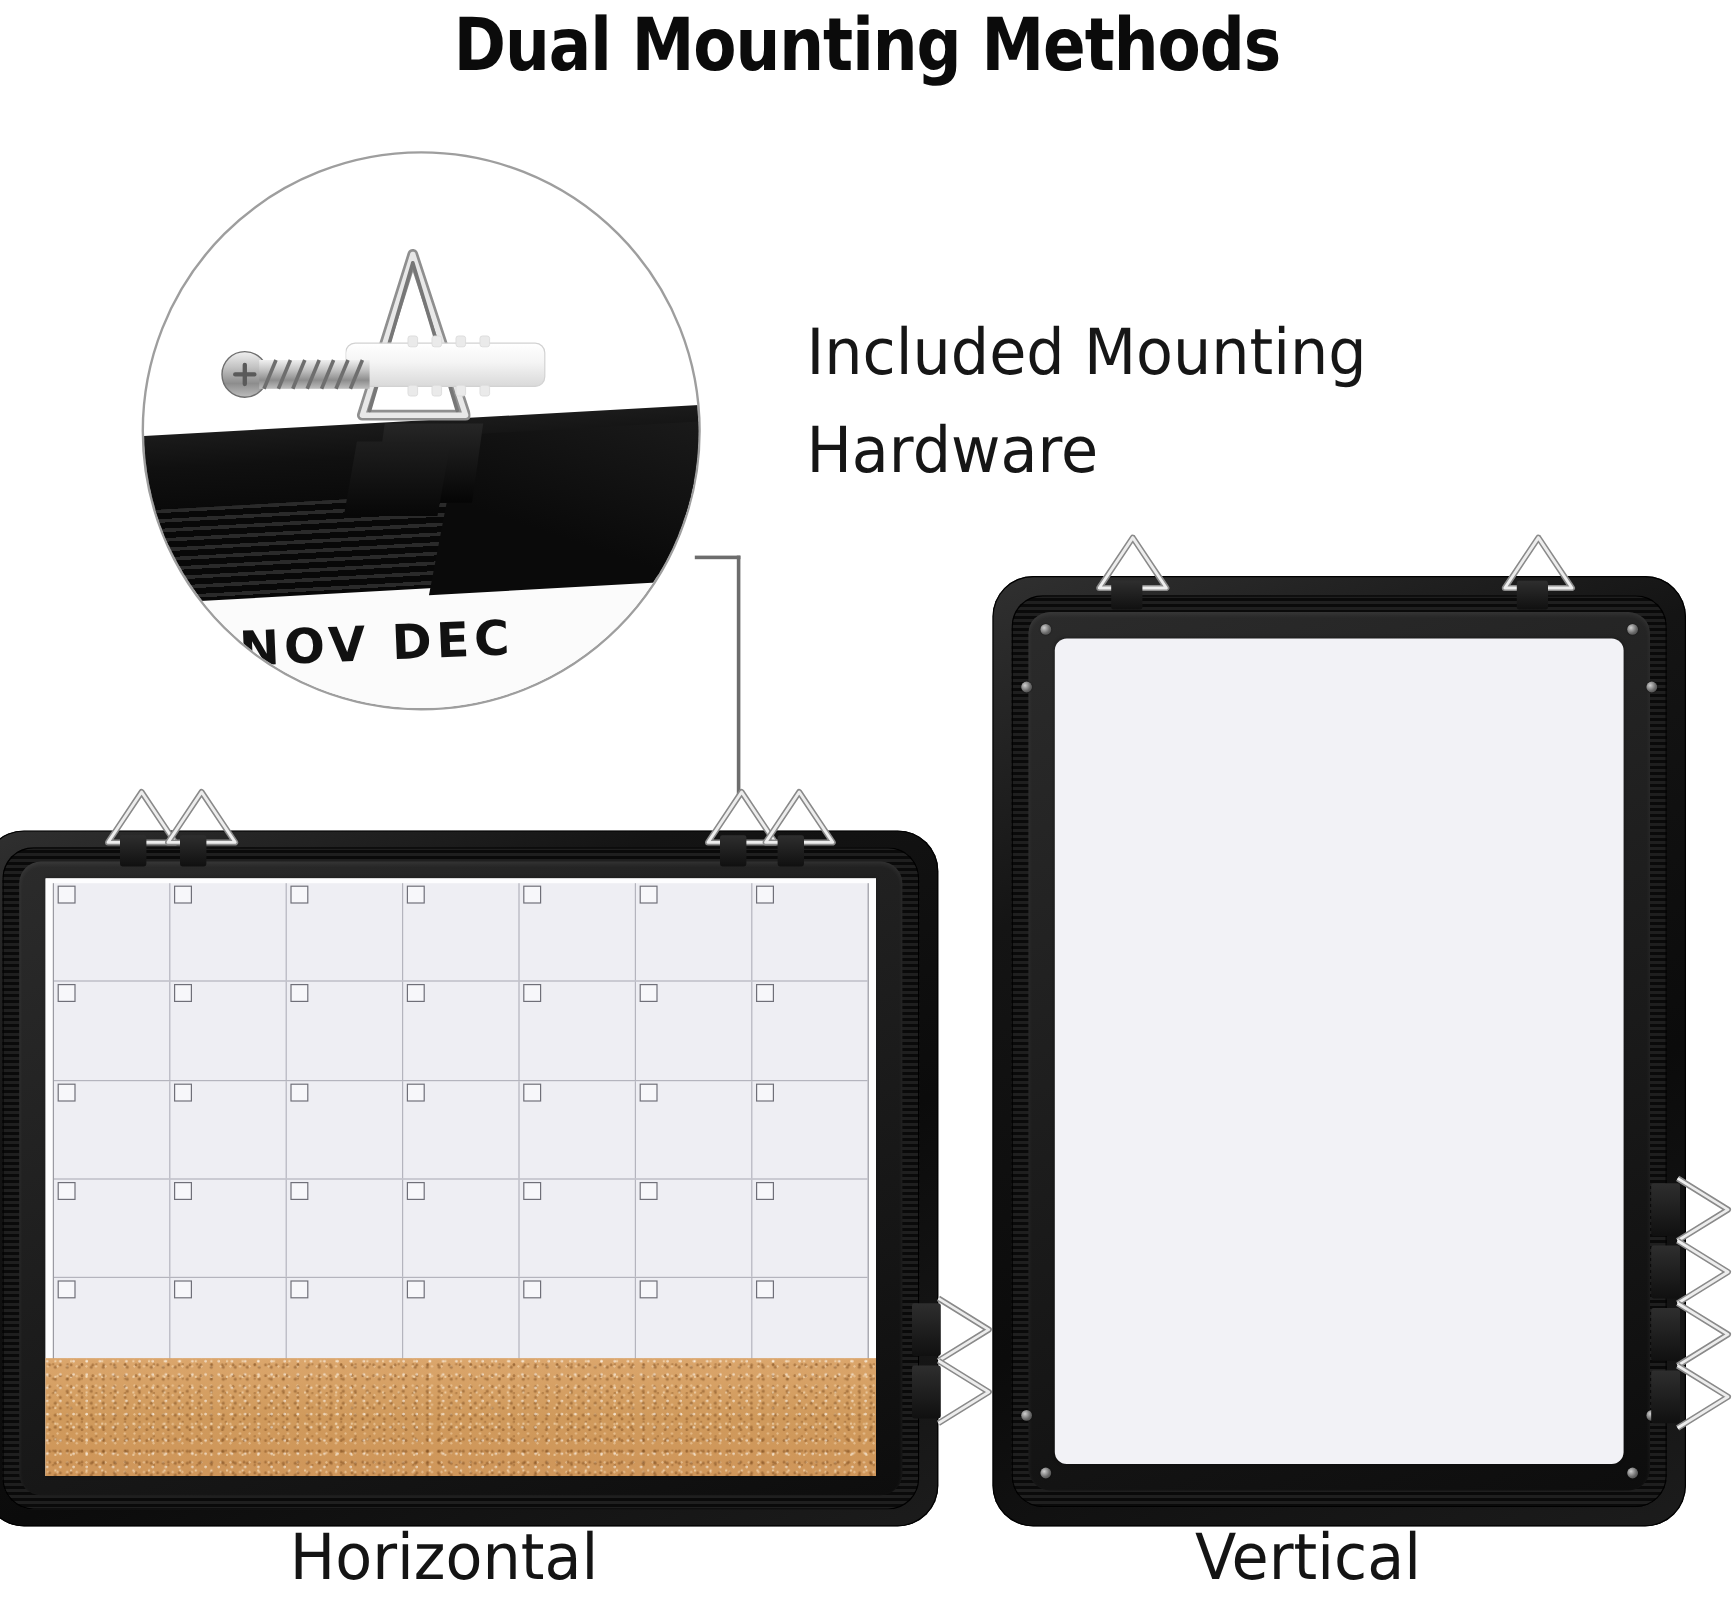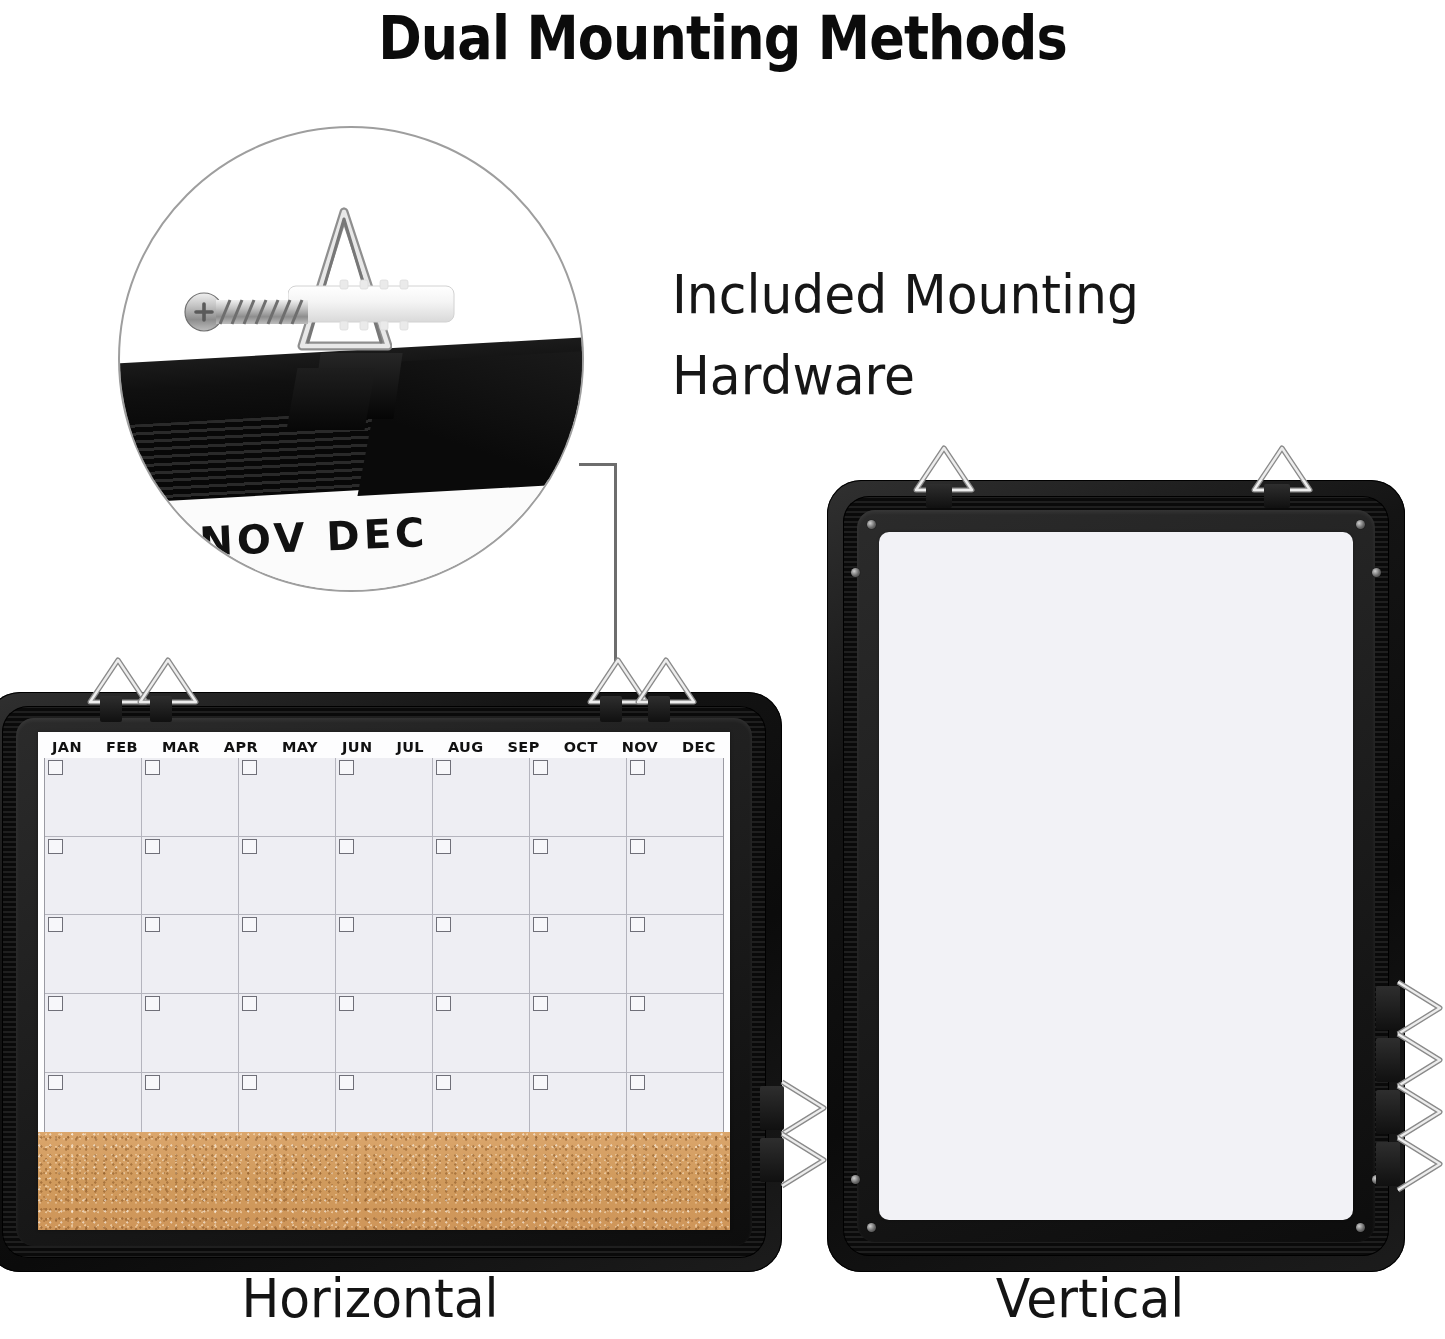--- a/index.html
+++ b/index.html
@@ -422,34 +422,20 @@
   <div class="leader leader-h"></div>
   <div class="leader leader-v"></div>
 
   <div class="board" id="board-horizontal">
     <div class="frame-outer"></div>
     <div class="frame-inner-ridge"></div>
     <div class="frame-lip"></div>
     <div class="surface"></div>
 
     <div class="cal">
-      <div class="cal-months">
-        <span>JAN</span>
-        <span>FEB</span>
-        <span>MAR</span>
-        <span>APR</span>
-        <span>MAY</span>
-        <span>JUN</span>
-        <span>JUL</span>
-        <span>AUG</span>
-        <span>SEP</span>
-        <span>OCT</span>
-        <span>NOV</span>
-        <span>DEC</span>
-      </div>
 
 
       <div class="cal-grid">
         <div class="cal-row">
           <div class="cal-cell">
               <span class="tick"></span>
             </div>
           <div class="cal-cell">
               <span class="tick"></span>
             </div>

